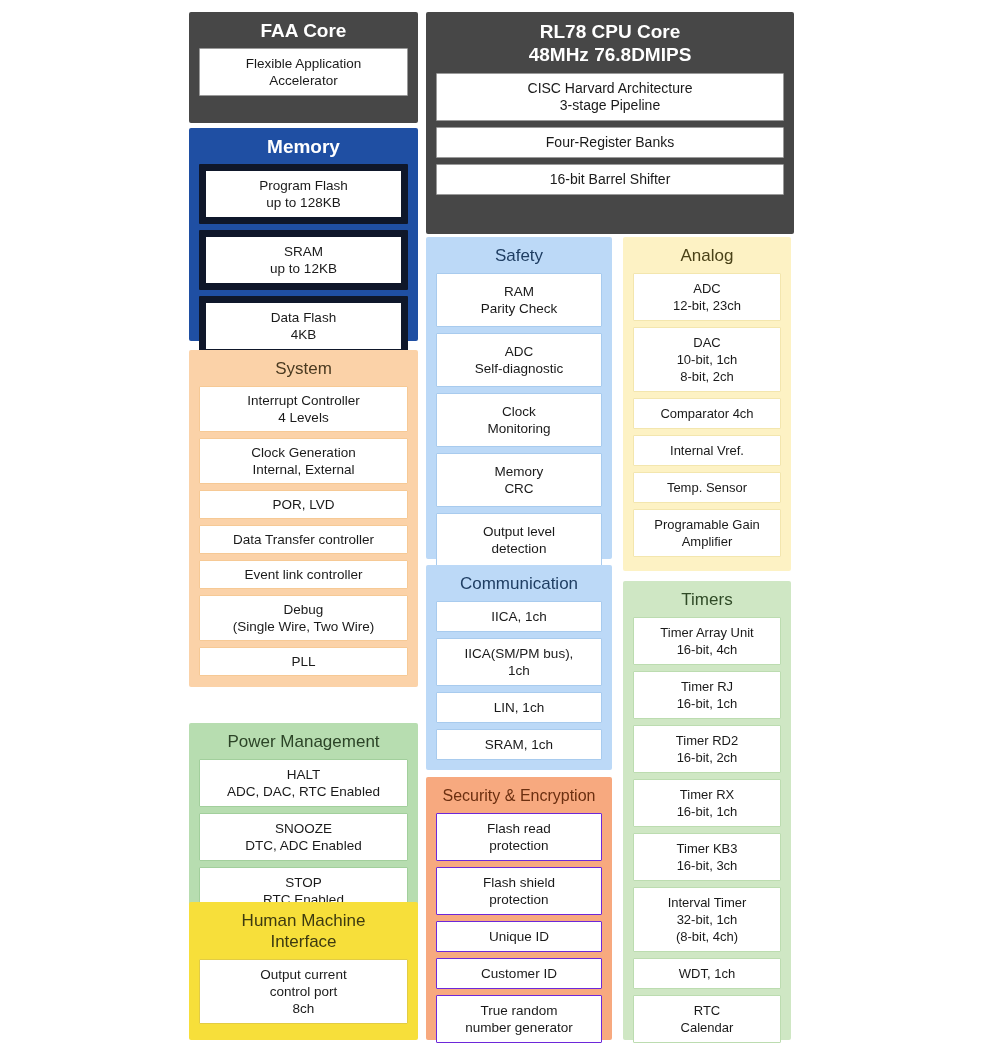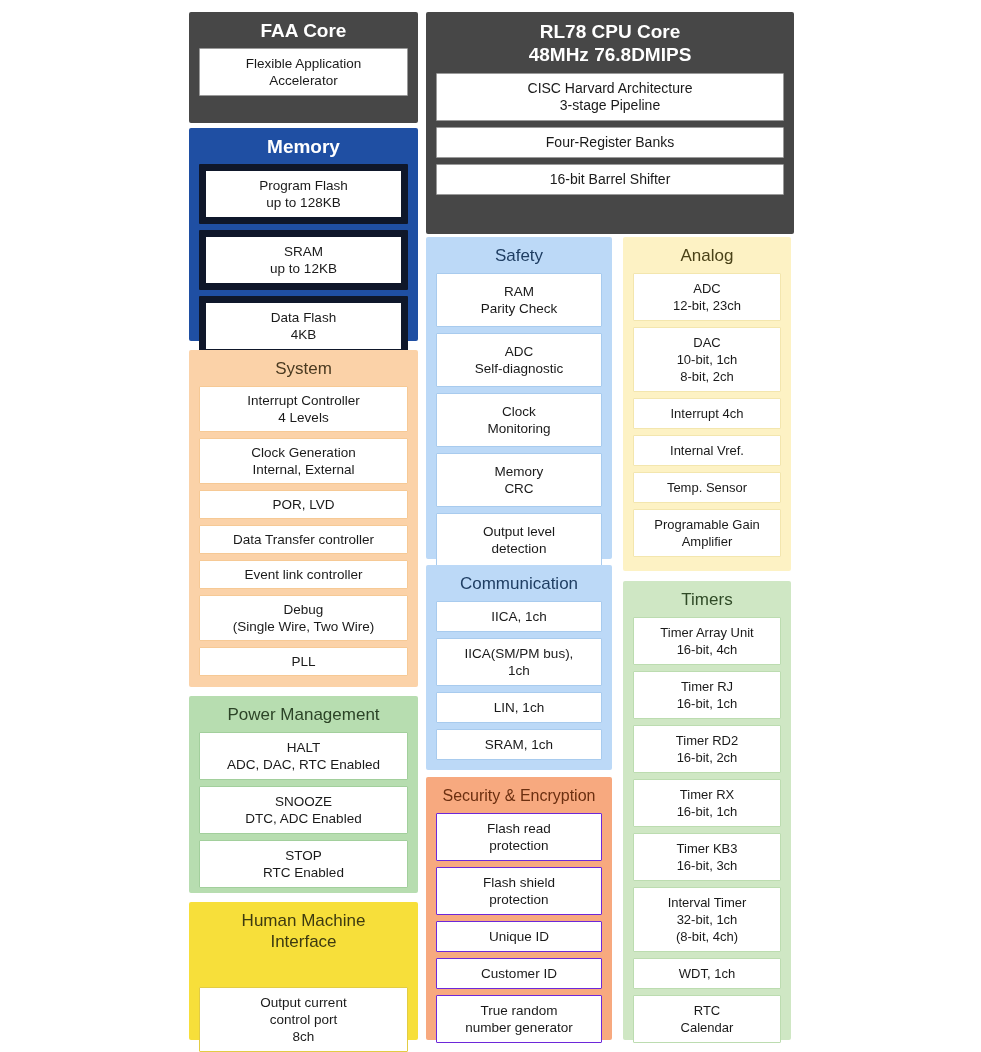--- a/index.html
+++ b/index.html
@@ -56,27 +56,27 @@
 
   .theme-blue { background: #1f4fa3; }
   .theme-blue > .block-title { color: #ffffff; font-weight: bold; }
   .theme-blue .item { border: 7px solid #0f172a; }
 
   .theme-orange { background: #fbd2a8; }
   .theme-orange > .block-title { color: #4a3a20; }
   .theme-orange .item { border: 1px solid #f3c severe; }
   .theme-orange .item { border: 1px solid #f6c995; }
 
-  .theme-green { background: #b7ddb0; }
+  .theme-green { background: #b7ddb0; margin-top: 27px; }
   .theme-green > .block-title { color: #2c4427; }
   .theme-green .item { border: 1px solid #a2cf9c; }
 
   .theme-yellow { background: #f7df3a; }
   .theme-yellow > .block-title { color: #3d3a10; }
-  .theme-yellow .item { border: 1px solid #e2cc44; margin-top: 28px; }
+  .theme-yellow .item { border: 1px solid #e2cc44; }
 
   .theme-ltblue { background: #bcd9f7; }
   .theme-ltblue > .block-title { color: #1f3e63; }
   .theme-ltblue .item { border: 1px solid #a8cbee; }
 
   .theme-cream { background: #fdf2c4; }
   .theme-cream > .block-title { color: #4a4218; }
   .theme-cream .item { border: 1px solid #f3e6ae; }
 
   .theme-salmon { background: #f7a97f; }
@@ -228,21 +228,21 @@
   </div>
 
   <div class="block theme-cream" id="b-analog">
     <div class="block-title">Analog</div>
     <div class="items">
       <div class="item">ADC
 12-bit, 23ch</div>
       <div class="item">DAC
 10-bit, 1ch
 8-bit, 2ch</div>
-      <div class="item">Interrupt 4ch</div>
+      <div class="item">Comparator 4ch</div>
       <div class="item">Internal Vref.</div>
       <div class="item">Temp. Sensor</div>
       <div class="item">Programable Gain
 Amplifier</div>
     </div>
   </div>
 
   <div class="block theme-ltgreen" id="b-timers">
     <div class="block-title">Timers</div>
     <div class="items">

